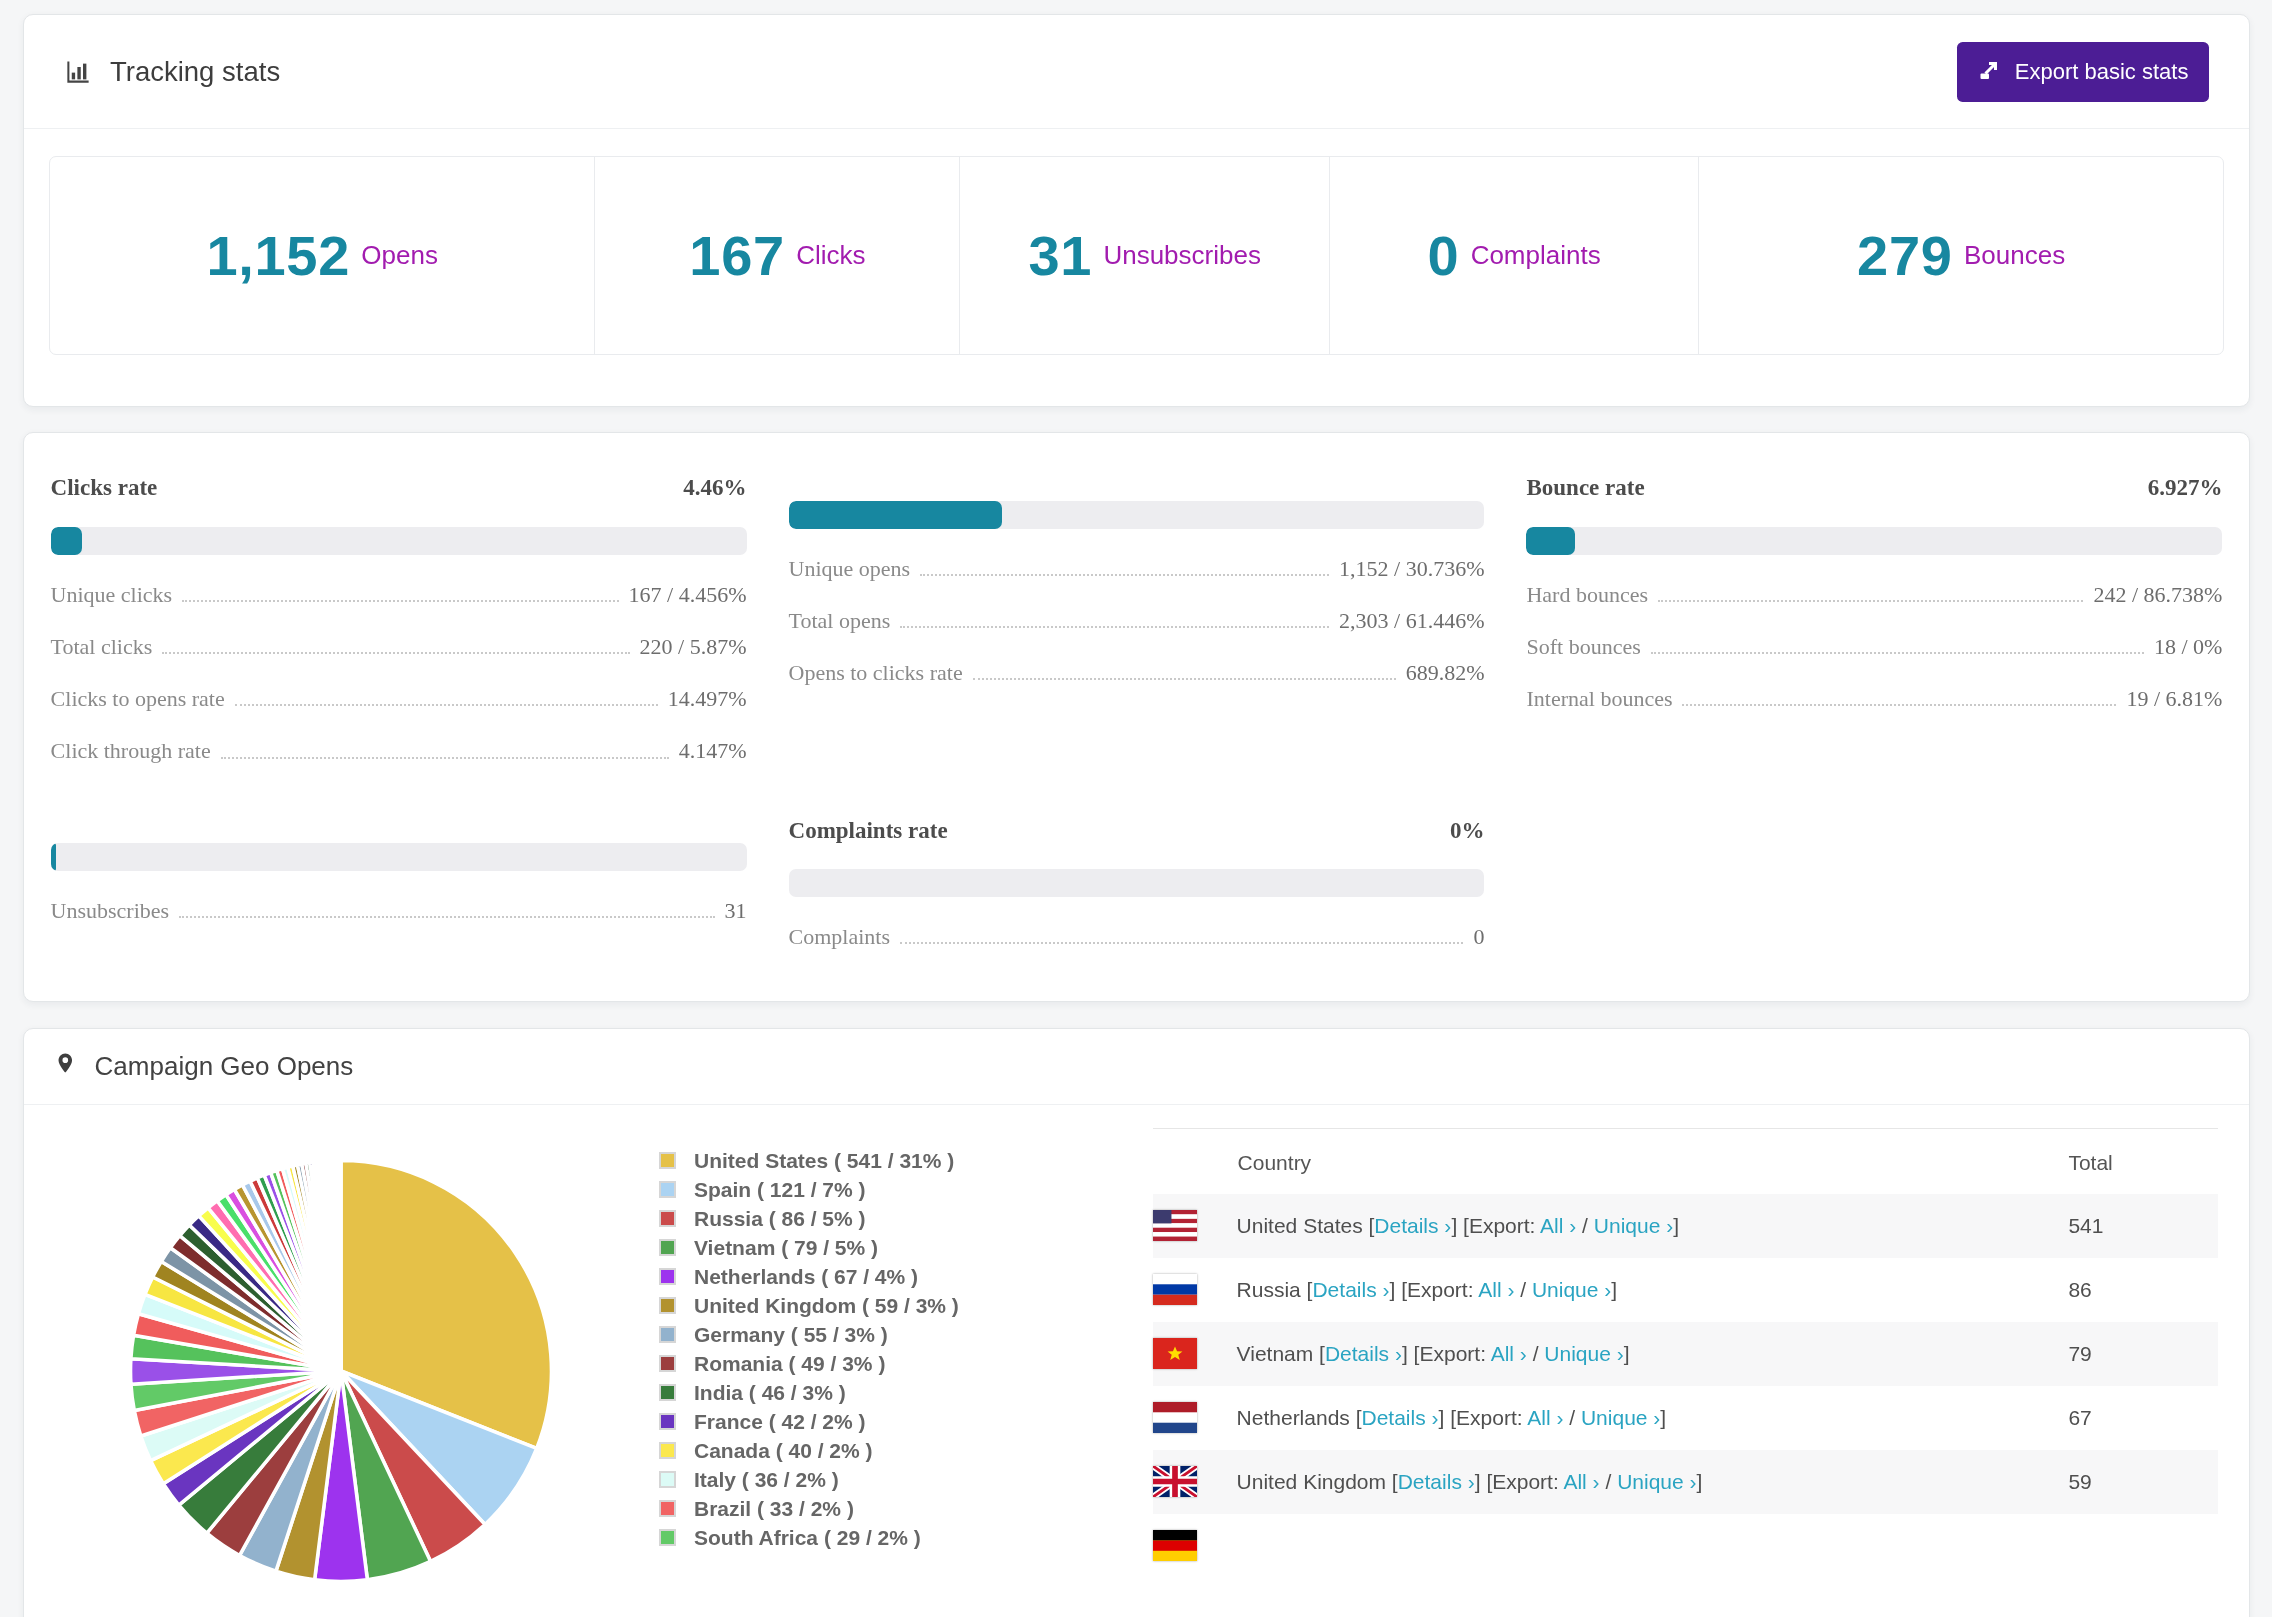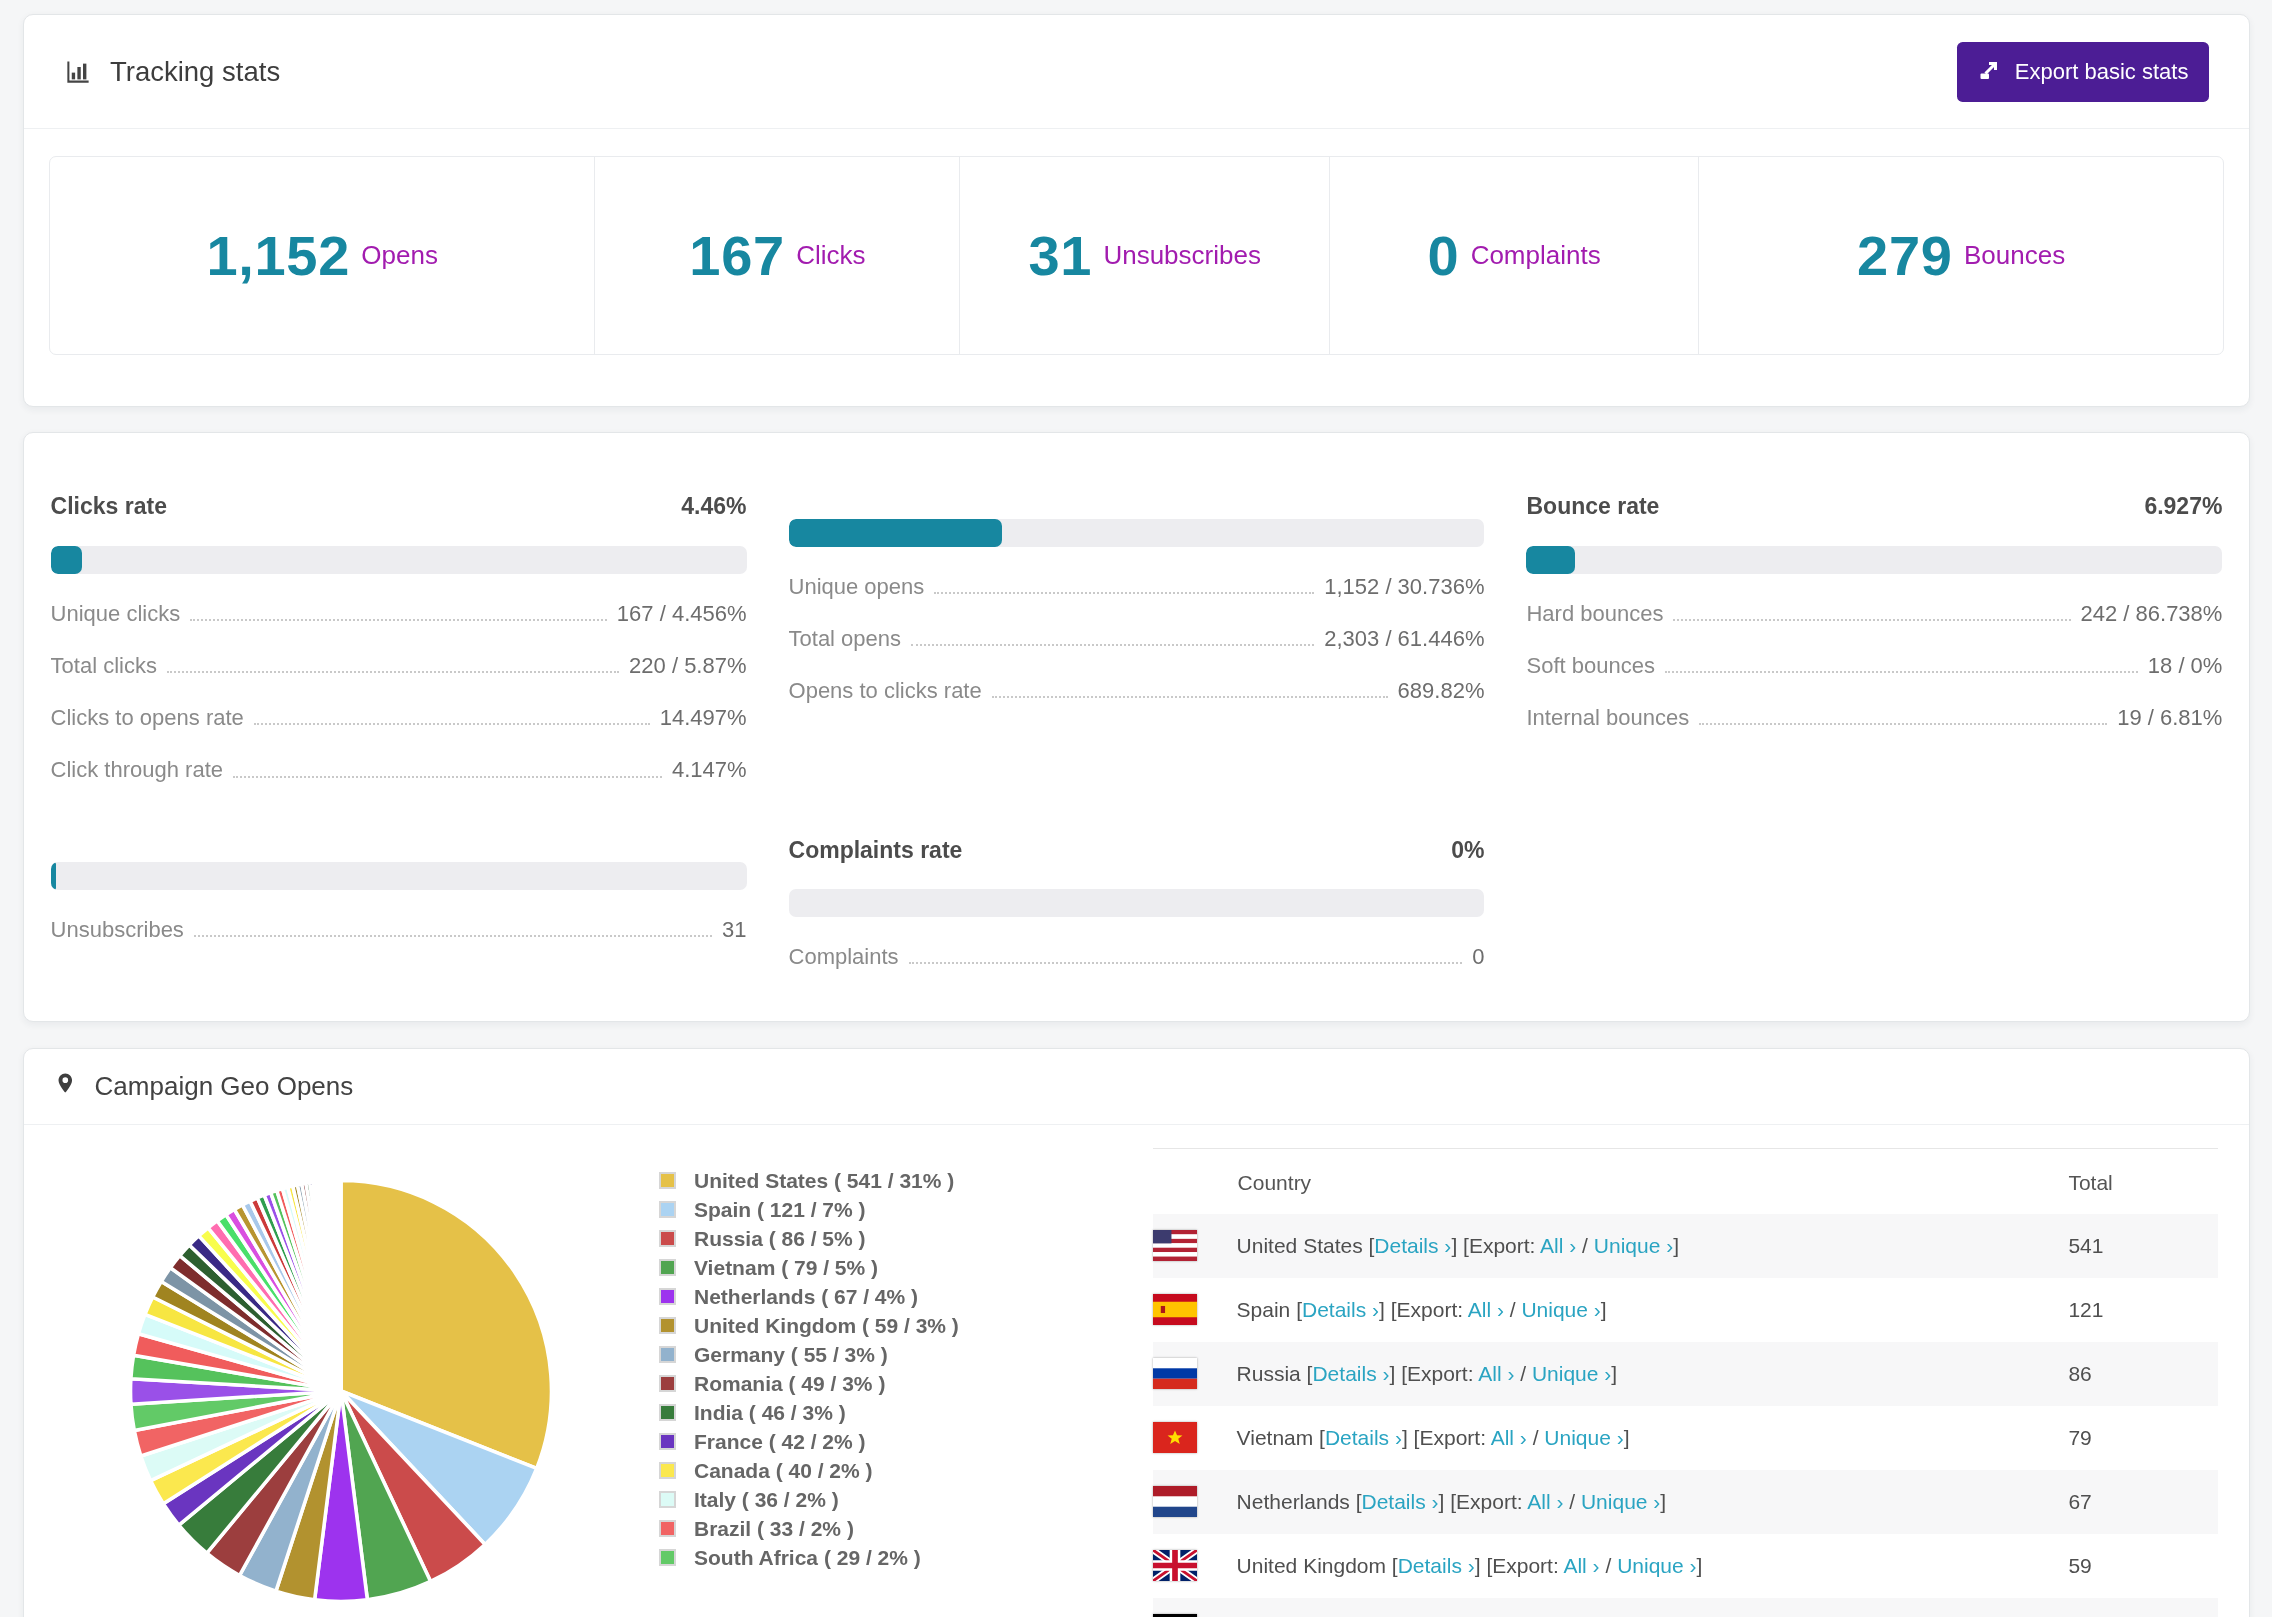--- a/index.html
+++ b/index.html
@@ -36,21 +36,21 @@
     border:1.4px solid #e9ebee; border-radius:7px; height:199px;
   }
   .summary-cell {
     display:flex; align-items:center; justify-content:center; gap:11.3px;
     border-right:1.4px solid #e9ebee;
   }
   .summary-cell:last-child { border-right:none; }
   .summary-cell .num { font-size:56px; font-weight:700; color:#1787a0; letter-spacing:0.7px; }
   .summary-cell .lbl { font-size:26px; color:#a21caf; }
   
-  .card-rates { margin-bottom:26px; padding:60px 27px 52px; }
+  .card-rates { margin-bottom:26px; padding:42px 27px 52px;font-family:Liberation Serif, serif; }
   .rates-grid { display:grid; grid-template-columns:1fr 1fr 1fr; column-gap:42px; row-gap:54px; }
   .rate-head { display:flex; justify-content:space-between; align-items:baseline; }
   .rate-title { font-size:23px; font-weight:700; color:#4c4c4c; }
   .rate-value { font-size:23px; font-weight:700; color:#4c4c4c; }
   .rate-bar { margin-top:25.4px; height:28px; background:#ededf0; border-radius:7px; overflow:hidden; }
   .rate-bar-fill { height:100%; background:#1787a0; border-radius:7px; }
   .rate-rows { margin-top:18.4px; }
   .rate-row { display:flex; align-items:flex-end; margin-top:28px; font-size:22px; }
   .rate-row .rlabel { color:#8a8a8a; line-height:1.1; white-space:nowrap; }
   .rate-row .leader { flex:1; border-bottom:2.1px dotted #c9c9c9; margin:0 10px 5px; }
@@ -402,34 +402,20 @@
                   </svg>
                 </span>
                 <span class="country-line">United States [<a href="#">Details ›</a>] [Export: <a href="#">All ›</a> / <a href="#">Unique ›</a>]</span>
               </td>
               <td class="c-total">541</td>
             </tr>
             <tr>
               <td class="c-country">
                 <span class="flag">
                   <svg viewBox="0 0 62 44" preserveAspectRatio="none">
-                    <rect width="62" height="44" fill="#ffc400"></rect>
-                    <rect width="62" height="11" fill="#c60b1e"></rect>
-                    <rect y="33" width="62" height="11" fill="#c60b1e"></rect>
-                    <rect x="11" y="17" width="6" height="10" fill="#ad1519"></rect>
-                  </svg>
-                </span>
-                <span class="country-line">Spain [<a href="#">Details ›</a>] [Export: <a href="#">All ›</a> / <a href="#">Unique ›</a>]</span>
-              </td>
-              <td class="c-total">121</td>
-            </tr>
-            <tr>
-              <td class="c-country">
-                <span class="flag">
-                  <svg viewBox="0 0 62 44" preserveAspectRatio="none">
                     <rect width="62" height="44" fill="#fff"></rect>
                     <rect y="14.6" width="62" height="14.8" fill="#0039a6"></rect>
                     <rect y="29.4" width="62" height="14.6" fill="#d52b1e"></rect>
                   </svg>
                 </span>
                 <span class="country-line">Russia [<a href="#">Details ›</a>] [Export: <a href="#">All ›</a> / <a href="#">Unique ›</a>]</span>
               </td>
               <td class="c-total">86</td>
             </tr>
             <tr>

